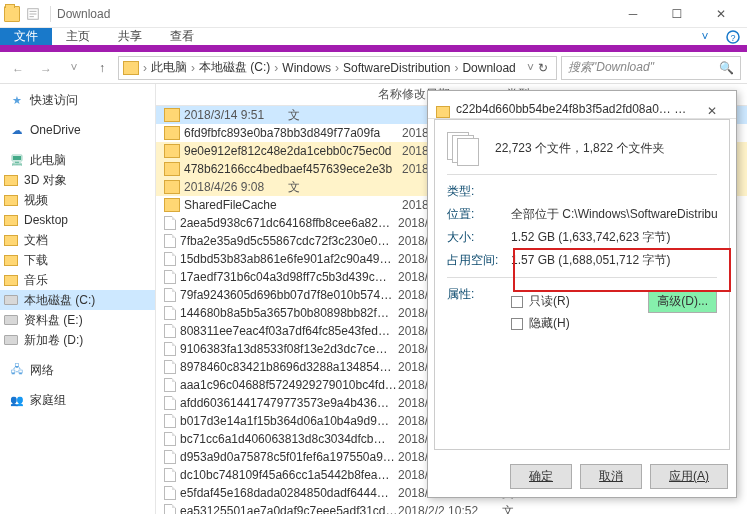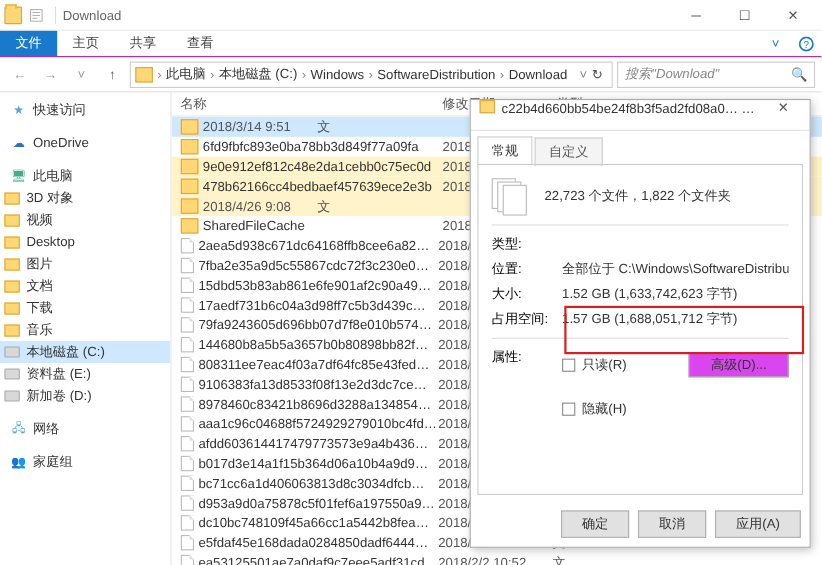--- a/index.html
+++ b/index.html
@@ -8,21 +8,21 @@
 
 .titlebar { height: 28px; background: #fff; display: flex; align-items: center; padding: 0 4px; border-bottom: 1px solid #e8e8e8; }
 .titlebar .folder-glyph { width: 16px; height: 16px; background: #ffd774; border: 1px solid #d9a93a; border-radius: 1px; margin-right: 6px; position: relative; }
 .titlebar .folder-glyph::before { content: ""; position: absolute; top: -3px; left: 0; width: 8px; height: 3px; background: #ffd774; border: 1px solid #d9a93a; border-bottom: none; }
 .titlebar .qat-icon { width: 14px; height: 14px; margin-right: 4px; opacity: .7; }
 .titlebar .sep { width: 1px; height: 16px; background: #ddd; margin: 0 6px; }
 .titlebar .title { flex: 1; color: #666; }
 .titlebar .winbtn { width: 44px; height: 28px; display: flex; align-items: center; justify-content: center; color: #555; }
 
 
-.ribbon { height: 24px; background: #fff; display: flex; align-items: stretch; border-bottom: 1px solid #a21caf; }
+.ribbon { height: 24px; background: #fff; display: flex; align-items: stretch; border-bottom: 7px solid #a21caf; }
 .ribbon .tab { padding: 0 14px; display: flex; align-items: center; color: #444; }
 .ribbon .tab.file { background: #1979ca; color: #fff; }
 .ribbon .expand { margin-left: auto; width: 28px; display: flex; align-items: center; justify-content: center; color: #1979ca; }
 .ribbon .help { width: 28px; display: flex; align-items: center; justify-content: center; color: #1979ca; }
 
 
 .navbar { height: 32px; display: flex; align-items: center; padding: 2px 6px; gap: 4px; border-bottom: 1px solid #e1e1e1; }
 .navbtn { width: 24px; height: 24px; display: flex; align-items: center; justify-content: center; color: #999; }
 .navbtn.enabled { color: #555; }
 .addr { flex: 1; height: 24px; border: 1px solid #ccc; display: flex; align-items: center; padding: 0 4px; overflow: hidden; }
@@ -45,61 +45,61 @@
 .ic.star { color: #5aa3e0; }
 .ic.cloud { color: #2a71c4; }
 .ic.pc { color: #4a8; }
 .ic.folder { background: #ffd774; border: 1px solid #d9a93a; width: 14px; height: 11px; }
 .ic.drive { background: #d8d8d8; border: 1px solid #aaa; width: 14px; height: 10px; border-radius: 1px; }
 .ic.net { color: #5aa3e0; }
 
 
 .filepane { flex: 1; overflow: hidden; display: flex; flex-direction: column; }
 .cols { display: flex; height: 22px; border-bottom: 1px solid #e6e6e6; color: #555; align-items: center; padding-left: 8px; }
-.cols .c-name { width: 238px; }
+.cols .c-name { width: 238px; text-align: right; }
 .cols .c-date { width: 104px; }
 .cols .c-type { flex: 1; }
 .files { flex: 1; overflow-y: auto; }
 .row { display: flex; align-items: center; height: 18px; padding-left: 8px; }
 .row .ric { width: 16px; height: 14px; margin-right: 4px; }
 .row .ric.folder { background: #ffd774; border: 1px solid #d9a93a; }
 .row .ric.file { background: #fff; border: 1px solid #bbb; position: relative; width: 12px; }
 .row .ric.file::after { content:""; position:absolute; right:-1px; top:-1px; border-top:4px solid #fff; border-left:4px solid #ddd; }
 .row .rn { width: 218px; white-space: nowrap; overflow: hidden; text-overflow: ellipsis; }
 .row .rd { width: 104px; color: #555; white-space: nowrap; }
 .row .rt { color: #555; }
 .row.hl { background: #cde8ff; }
 .row.hl2 { background: #fff3c9; }
 
 
 .props { position: absolute; right: 10px; top: 90px; width: 310px; height: 408px; background: #fff; border: 1px solid #aaa; box-shadow: 2px 2px 8px rgba(0,0,0,.25); display: flex; flex-direction: column; }
-.props .ptitle { height: 28px; display: flex; align-items: flex-start; padding: 0 8px; border-bottom: 1px solid #e1e1e1; }
+.props .ptitle { height: 28px; display: flex; align-items: flex-end; padding: 0 8px; border-bottom: 1px solid #e1e1e1; }
 .props .ptitle .pic { width: 14px; height: 12px; background: #ffd774; border: 1px solid #d9a93a; margin-right: 6px; }
 .props .ptitle .ptxt { flex: 1; white-space: nowrap; overflow: hidden; text-overflow: ellipsis; color: #333; }
 .props .ptitle .close { width: 32px; text-align: center; color: #555; }
 .props .ptabs { display: flex; padding: 4px 6px 0 6px; gap: 2px; }
 .props .ptab { padding: 4px 12px; border: 1px solid #ccc; border-bottom: none; background: #fff; position: relative; top: 1px; }
 .props .ptab.inactive { background: #f4f4f4; color: #555; top: 2px; }
 .props .pbody { flex: 1; border: 1px solid #ccc; margin: 0 6px 6px 6px; padding: 12px; position: relative; }
 .props .summary { display: flex; align-items: center; gap: 16px; margin-bottom: 10px; }
 .props .summary .stack { width: 32px; height: 32px; position: relative; }
 .props .summary .stack .pg { position: absolute; width: 22px; height: 28px; background: #fff; border: 1px solid #bbb; }
 .props .summary .stack .pg:nth-child(1){ left:0; top:0; }
 .props .summary .stack .pg:nth-child(2){ left:5px; top:3px; }
 .props .summary .stack .pg:nth-child(3){ left:10px; top:6px; }
 .props hr { border: none; border-top: 1px solid #ddd; margin: 8px 0; }
 .props .kv { display: flex; margin: 6px 0; }
-.props .kv .k { width: 64px; color: #000000; }
+.props .kv .k { width: 64px; color: #0c4a6e; }
 .props .kv .v { flex: 1; color: #333; }
 .props .redbox { position: absolute; border: 2px solid #d62020; left: 78px; top: 128px; width: 218px; height: 44px; pointer-events: none; }
 .props .attrs { display: flex; align-items: center; gap: 6px; margin-top: 4px; }
 .props .cb { width: 12px; height: 12px; border: 1px solid #888; display: inline-block; }
-.props .advbtn { margin-left: auto; padding: 2px 19px; border: 1px solid #adadad; background: #d946ef; }
+.props .advbtn { margin-left: auto; padding: 2px 8px; border: 1px solid #adadad; background: #86efac; }
 .props .pbuttons { display: flex; justify-content: flex-end; gap: 8px; padding: 8px; }
-.props .btn { padding: 3px 18px; border: 1px solid #adadad; background: #e1e1e1; }
+.props .btn { padding: 3px 18px; border: 1px solid #adadad; background: #e1e1e1; text-decoration: underline; }
 </style>
 </head>
 <body>
 
 <div class="titlebar">
   <span class="folder-glyph"></span>
   <svg class="qat-icon" viewBox="0 0 16 16">
       <rect x="2" y="2" width="12" height="12" fill="none" stroke="#888"></rect>
       <path d="M4 5h8M4 8h8M4 11h5" stroke="#888"></path>
     </svg>
@@ -178,24 +178,20 @@
       <div class="item">
           <span class="ic folder"></span>
           <span>视频</span>
         </div>
       <div class="item">
           <span class="ic folder"></span>
           <span>Desktop</span>
         </div>
       <div class="item">
           <span class="ic folder"></span>
-          <span>图片</span>
-        </div>
-      <div class="item">
-          <span class="ic folder"></span>
           <span>文档</span>
         </div>
       <div class="item">
           <span class="ic folder"></span>
           <span>下载</span>
         </div>
       <div class="item">
           <span class="ic folder"></span>
           <span>音乐</span>
         </div>
@@ -371,24 +367,20 @@
         </div>
       </div>
   </div>
 </div>
 
 <div class="props">
   <div class="ptitle">
     <span class="pic"></span>
     <span class="ptxt">c22b4d660bb54be24f8b3f5ad2fd08a0… 属性</span>
     <span class="close">✕</span>
-  </div>
-  <div class="ptabs">
-    <div class="ptab">常规</div>
-    <div class="ptab inactive">自定义</div>
   </div>
   <div class="pbody">
     <div class="summary">
       <div class="stack">
           <div class="pg"></div>
           <div class="pg"></div>
           <div class="pg"></div>
         </div>
       <span>22,723 个文件，1,822 个文件夹</span>
     </div>
@@ -410,21 +402,21 @@
       </div>
     <hr>
     <div class="kv">
       <span class="k">属性:</span>
       <span class="v">
         <div class="attrs">
           <span class="cb"></span>
           <span>只读(R)</span>
           <span class="advbtn">高级(D)...</span>
         </div>
-        <div class="attrs" style="margin-top:20px">
+        <div class="attrs" style="margin-top:2px">
           <span class="cb"></span>
           <span>隐藏(H)</span>
         </div>
       </span>
     </div>
     <div class="redbox"></div>
   </div>
   <div class="pbuttons">
     <span class="btn">确定</span>
     <span class="btn">取消</span>

